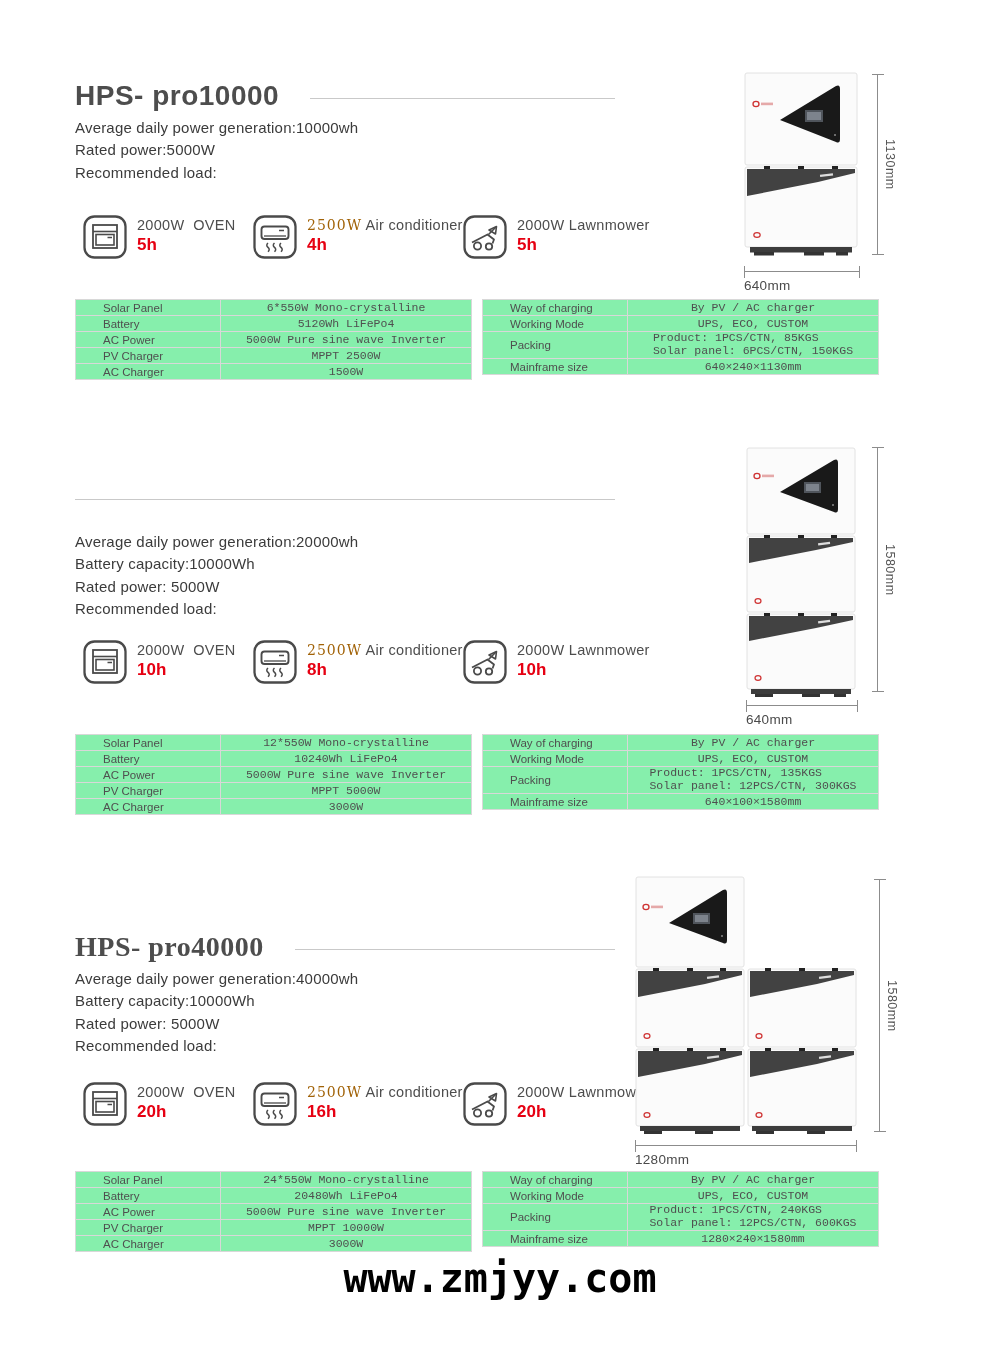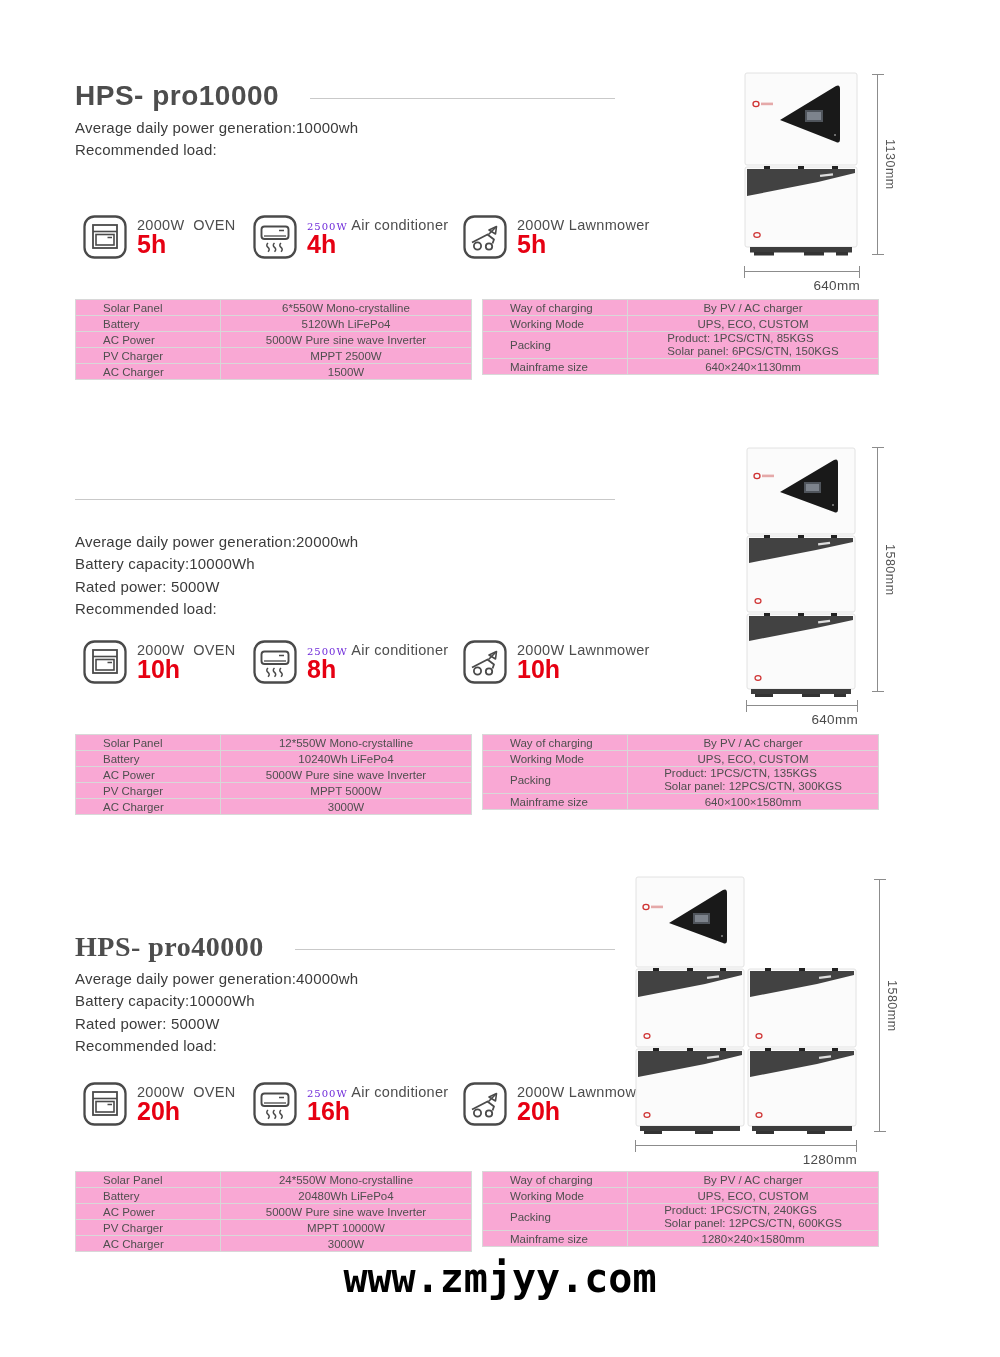--- a/index.html
+++ b/index.html
@@ -10,60 +10,61 @@
   .sec-header { position:absolute; display:flex; align-items:center; gap:31px; width:540px; }
   .sec-title { font-size:28px; font-weight:bold; color:#4d4d4d; letter-spacing:.5px; white-space:nowrap; }
   .title-rule { flex:1; height:1px; background:#c9c9c9; margin-top:5px; }
 
   .specs { position:absolute; font-size:15px; color:#3b3b3b; line-height:22.4px; letter-spacing:.2px; }
 
   .loads { position:absolute; height:52px; width:720px;margin-left:8px; }
   .load { position:absolute; top:0; display:flex; gap:10px; }
   .load-icon { flex:none; }
   .load-label { font-size:14.5px; color:#4d4d4d; letter-spacing:.3px; margin-top:2px; white-space:nowrap; }
-  .load-hours { font-size:25px; font-weight:bold; color:#e60012; line-height:23px; }
-  .power-alt { color:#6d28d9; font-family:"DejaVu Serif", serif; font-size:10px; letter-spacing:1px; }
+  .load-hours { font-size:17px; font-weight:bold; color:#e60012; line-height:23px; }
+  .power-alt { color:#a16207; font-family:"DejaVu Serif", serif; font-size:14px; letter-spacing:1px; }
 
   .product { position:absolute; }
 
   .vdim { position:absolute; width:12px; }
   .vdim .vline { position:absolute; left:5px; top:0; bottom:0; width:1px; background:#8c8c8c; }
   .vdim::before, .vdim::after { content:""; position:absolute; left:0; width:12px; height:1px; background:#8c8c8c; }
   .vdim::before { top:0; } .vdim::after { bottom:0; }
   .vdim-label { position:absolute; writing-mode:vertical-rl; text-align:center; font-size:12.5px; color:#555; letter-spacing:.5px; }
 
   .hdim { position:absolute; height:12px; }
   .hdim .hline { position:absolute; top:5px; left:0; right:0; height:1px; background:#8c8c8c; }
   .hdim::before, .hdim::after { content:""; position:absolute; top:0; width:1px; height:12px; background:#8c8c8c; }
   .hdim::before { left:0; } .hdim::after { right:0; }
-  .hdim-label { position:absolute; text-align:right; font-size:13.5px; color:#4a4a4a; letter-spacing:.3px; }
+  .hdim-label { position:absolute; text-align:left; font-size:13.5px; color:#4a4a4a; letter-spacing:.3px; }
 
   .tbl { position:absolute; border-collapse:collapse; table-layout:fixed; width:397px;
-         font-size:11.5px; color:#4f4f4f; background:#f9a8d4; }
+         font-size:11.5px; color:#4f4f4f; background:#86efac; }
   .tbl td { border:1px solid #d8d8d8; height:16px; padding:0 3px; }
   .tbl td.lbl { width:145px; padding-left:27px; text-align:left; }
-  .tbl td.val { text-align:center; }
+  .tbl td.val { text-align:center;font-family:Liberation Mono, monospace; }
   .tbl tr.pack td { height:27px; }
   .pack-val { display:inline-block; text-align:left; line-height:12.8px; }
 
   .watermark { position:absolute; top:1255px; left:0; width:100%; text-align:center;
                font-family:"DejaVu Sans Mono", monospace; font-weight:bold; font-size:40px; color:#000; }
 </style>
 </head>
 <body>
 
 <div class="page">
 
   <div class="sec-header" style="left:75px; top:80px;">
     <div class="sec-title">HPS- pro10000</div>
     <div class="title-rule"></div>
   </div>
 
   <div class="specs" style="left:75px; top:117px;">
     <div>Average daily power generation:10000wh</div>
+    <div>Rated power:5000W</div>
     <div>Recommended load:</div>
   </div>
 
   <div class="loads" style="left:75px; top:215px;">
     <div class="load" style="left:0;">
       <svg class="load-icon" width="44" height="44" viewBox="0 0 44 44">
         <rect x="1.5" y="1.5" width="41" height="41" rx="10" fill="none" stroke="#4a4a4a" stroke-width="2.3"></rect>
         <rect x="10" y="10" width="24" height="23" fill="none" stroke="#4a4a4a" stroke-width="1.8"></rect>
         <line x1="10" y1="16.5" x2="34" y2="16.5" stroke="#4a4a4a" stroke-width="1.6"></line>
         <rect x="13" y="19.5" width="18" height="10.5" fill="none" stroke="#4a4a4a" stroke-width="1.6"></rect>

